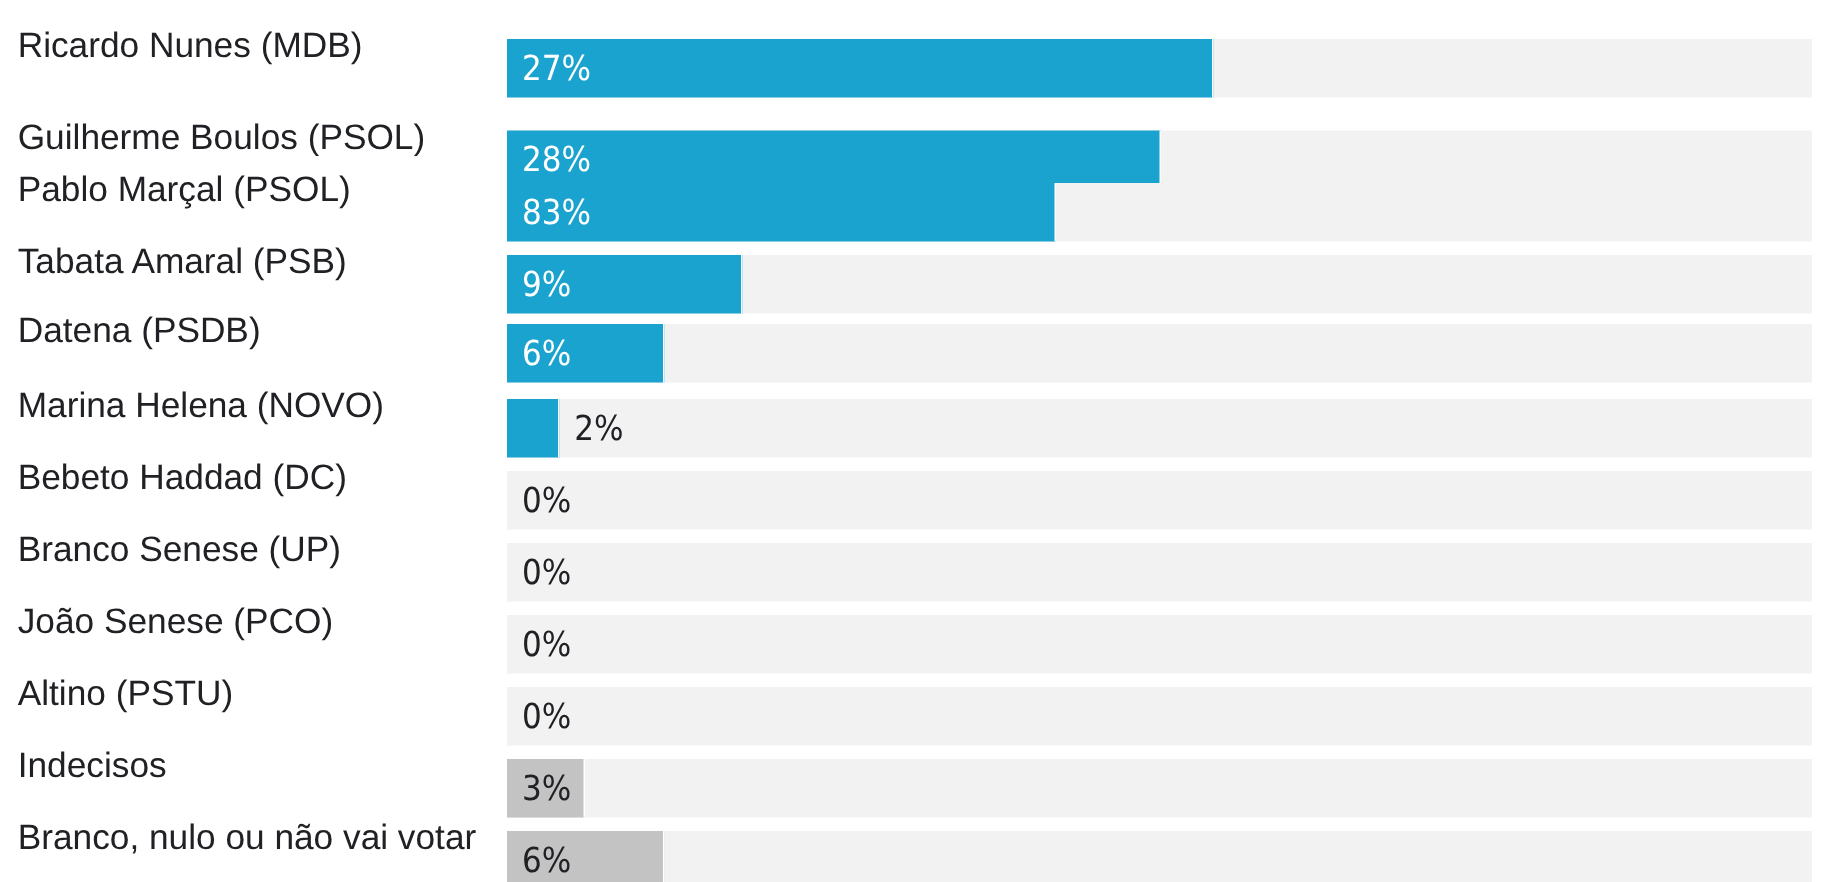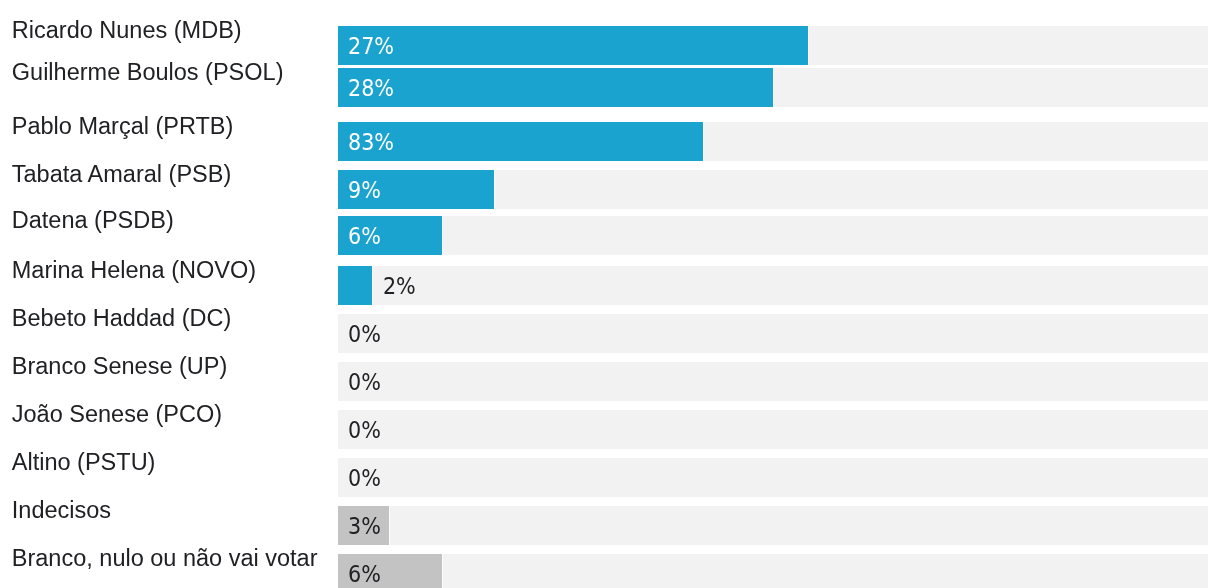--- a/index.html
+++ b/index.html
@@ -41,29 +41,29 @@
 <body>
 
 <div id="chart">
   <div class="row" style="top:10px">
     <div class="row-label">Ricardo Nunes (MDB)</div>
     <div class="track">
       <div class="bar" style="width:471.15px;background:#1aa3ce"></div>
       <div class="value" style="left:10px;color:#ffffff">27%</div>
     </div>
   </div>
-  <div class="row" style="top:52px">
+  <div class="row" style="top:71px">
     <div class="row-label">Guilherme Boulos (PSOL)</div>
     <div class="track">
       <div class="bar" style="width:436.25px;background:#1aa3ce"></div>
       <div class="value" style="left:10px;color:#ffffff">28%</div>
     </div>
   </div>
   <div class="row" style="top:106px">
-    <div class="row-label">Pablo Marçal (PRTB)</div>
+    <div class="row-label">Pablo Marçal (PSOL)</div>
     <div class="track">
       <div class="bar" style="width:366.45px;background:#1aa3ce"></div>
       <div class="value" style="left:10px;color:#ffffff">83%</div>
     </div>
   </div>
   <div class="row" style="top:154px">
     <div class="row-label">Tabata Amaral (PSB)</div>
     <div class="track">
       <div class="bar" style="width:157.05px;background:#1aa3ce"></div>
       <div class="value" style="left:10px;color:#ffffff">9%</div>

